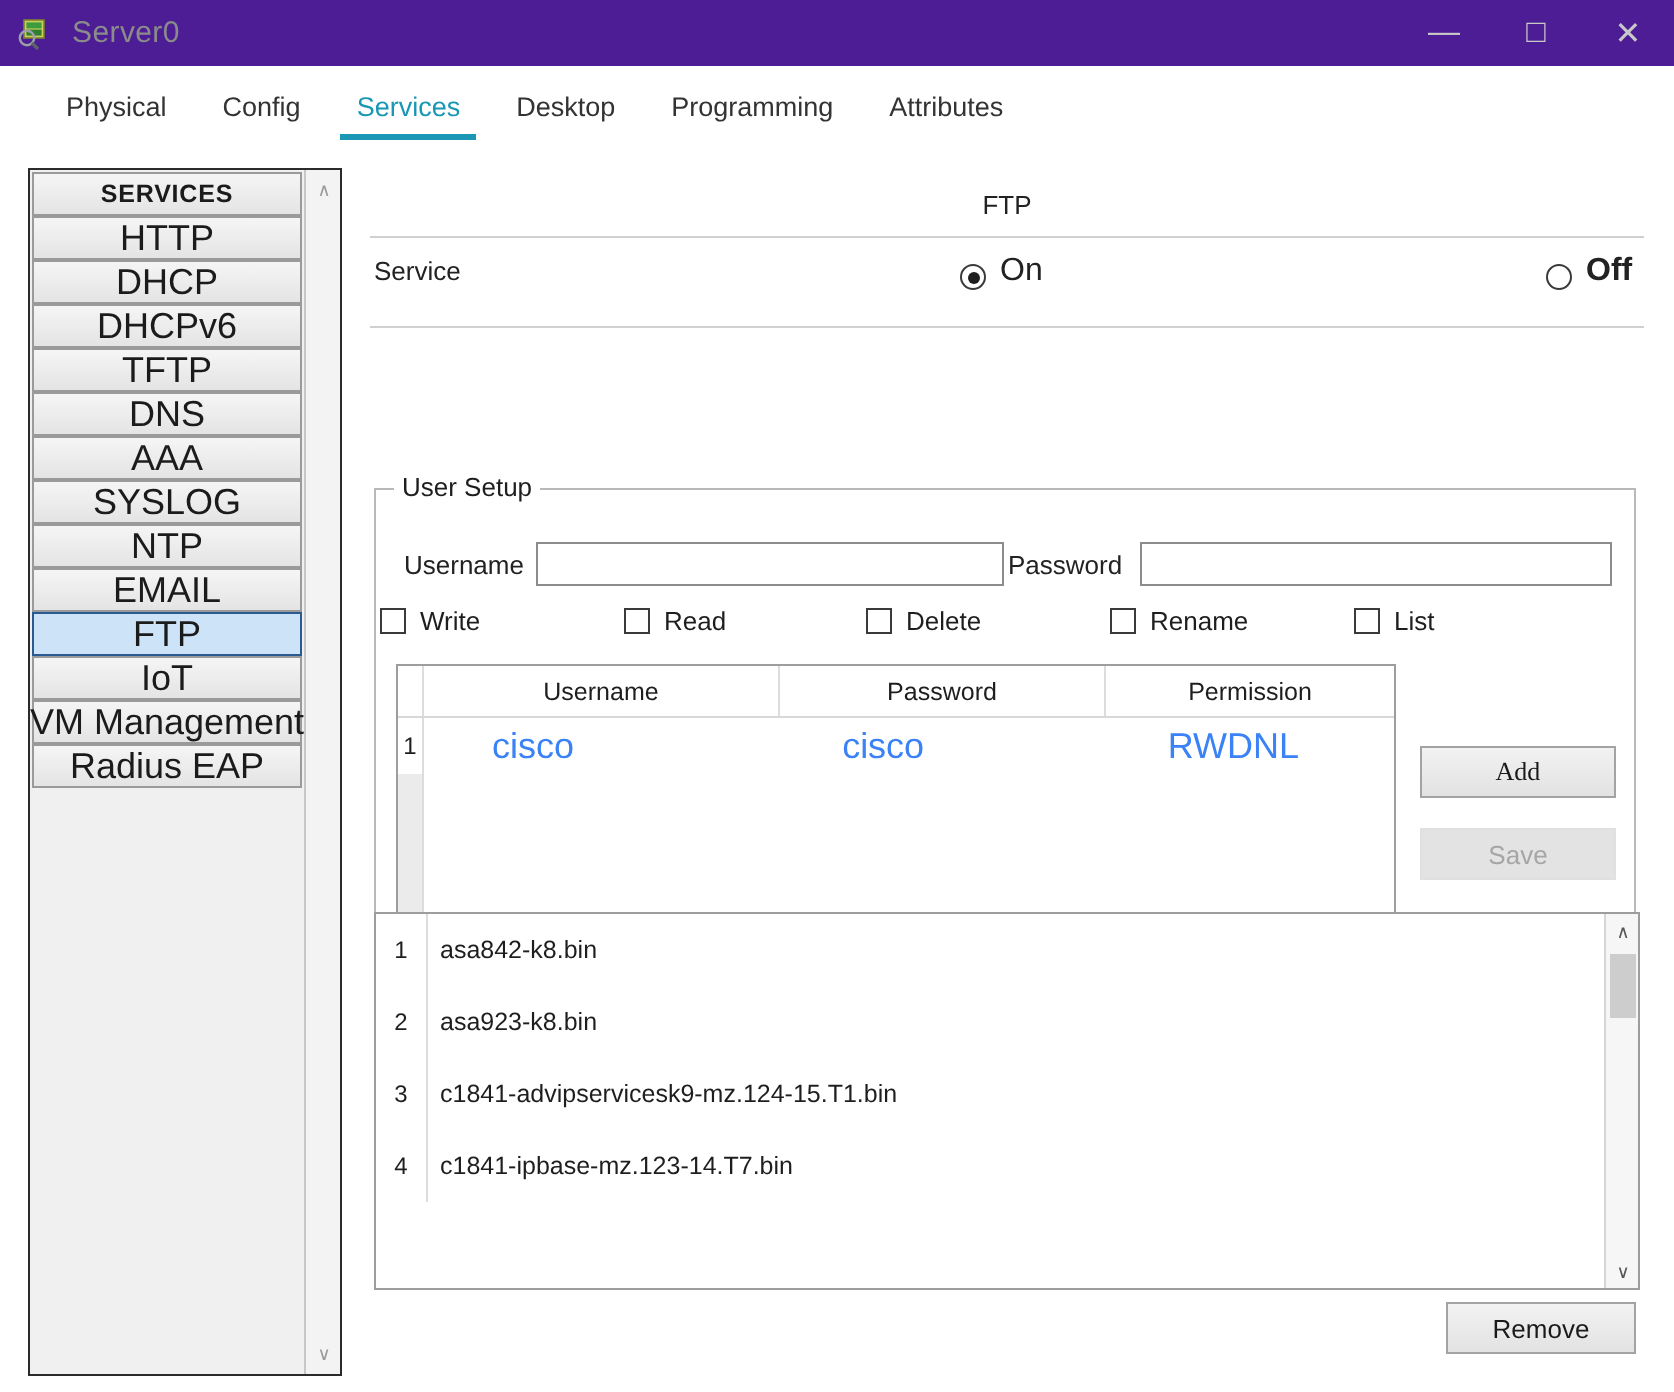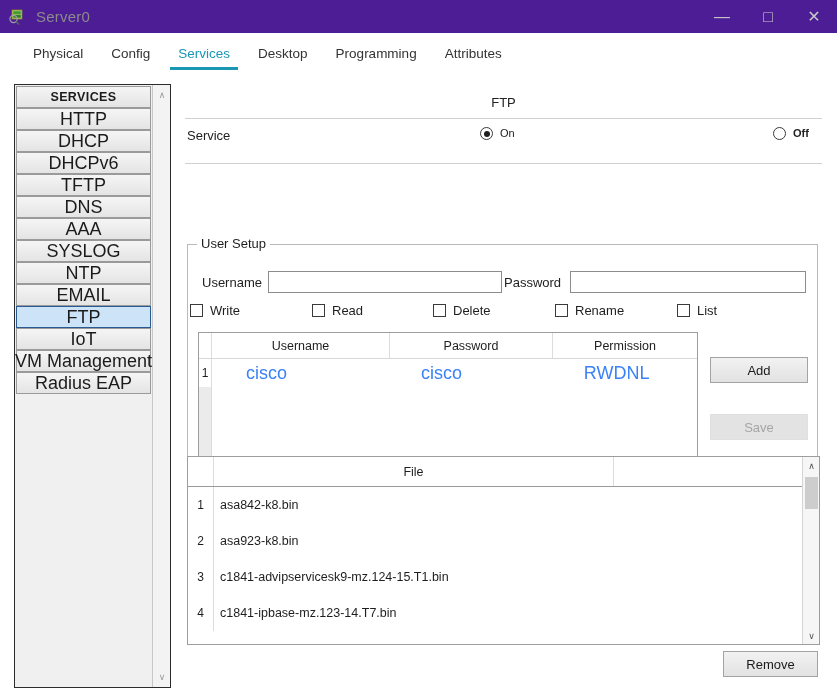--- a/index.html
+++ b/index.html
@@ -140,23 +140,23 @@
   .service-row {
     position: relative;
     height: 36px;
   }
   .service-label {
     position: absolute; left: 2px; top: 9px;
     font-size: 13px; color: #222;
   }
   .radio-group {
     position: absolute; top: 8px;
-    display: flex; align-items: flex-start;
+    display: flex; align-items: flex-end;
     gap: 7px;
-    font-size: 11px; color: #222;
+    font-size: 16px; color: #222;
   }
   .radio-on { left: 295px; }
   .radio-off { left: 588px; font-weight: bold; }
   .radio {
     width: 13px; height: 13px;
     border: 1.4px solid #3a3a3a;
     border-radius: 50%;
     background: #fff;
     position: relative;
     flex: 0 0 auto;
@@ -307,21 +307,21 @@
   .btn.disabled {
     color: #a6a6a6;
     background: #e3e3e3;
     border: 1px solid #e0e0e0;
   }
   .side-btn {
     position: absolute;
     left: 522px;
     width: 98px; height: 26px;
   }
-  .btn-add { top: 112px; }
+  .btn-add { top: 128px; font-family: Liberation Serif, serif; }
   .btn-save { top: 169px; }
   .btn-remove { top: 226px; }
 
   
   .filelist {
     position: absolute;
     left: 2px; top: 372px;
     width: 633px; height: 189px;
     border: 1px solid #9d9d9d;
     background: #ffffff;
@@ -522,25 +522,20 @@
         </div>
       </div>
 
       <div class="btn side-btn btn-add">Add</div>
       <div class="btn side-btn btn-save disabled">Save</div>
       <div class="btn side-btn btn-remove disabled">Remove</div>
     </div>
 
     <div class="filelist">
       <div class="fl-inner">
-        <div class="fl-header">
-          <div class="fl-num-col"></div>
-          <div class="fl-th-file">File</div>
-          <div class="fl-th-blank"></div>
-        </div>
         <div class="fl-row">
           <div class="fl-rn">1</div>
           <div class="fl-name">asa842-k8.bin</div>
         </div>
         <div class="fl-row">
           <div class="fl-rn">2</div>
           <div class="fl-name">asa923-k8.bin</div>
         </div>
         <div class="fl-row">
           <div class="fl-rn">3</div>

